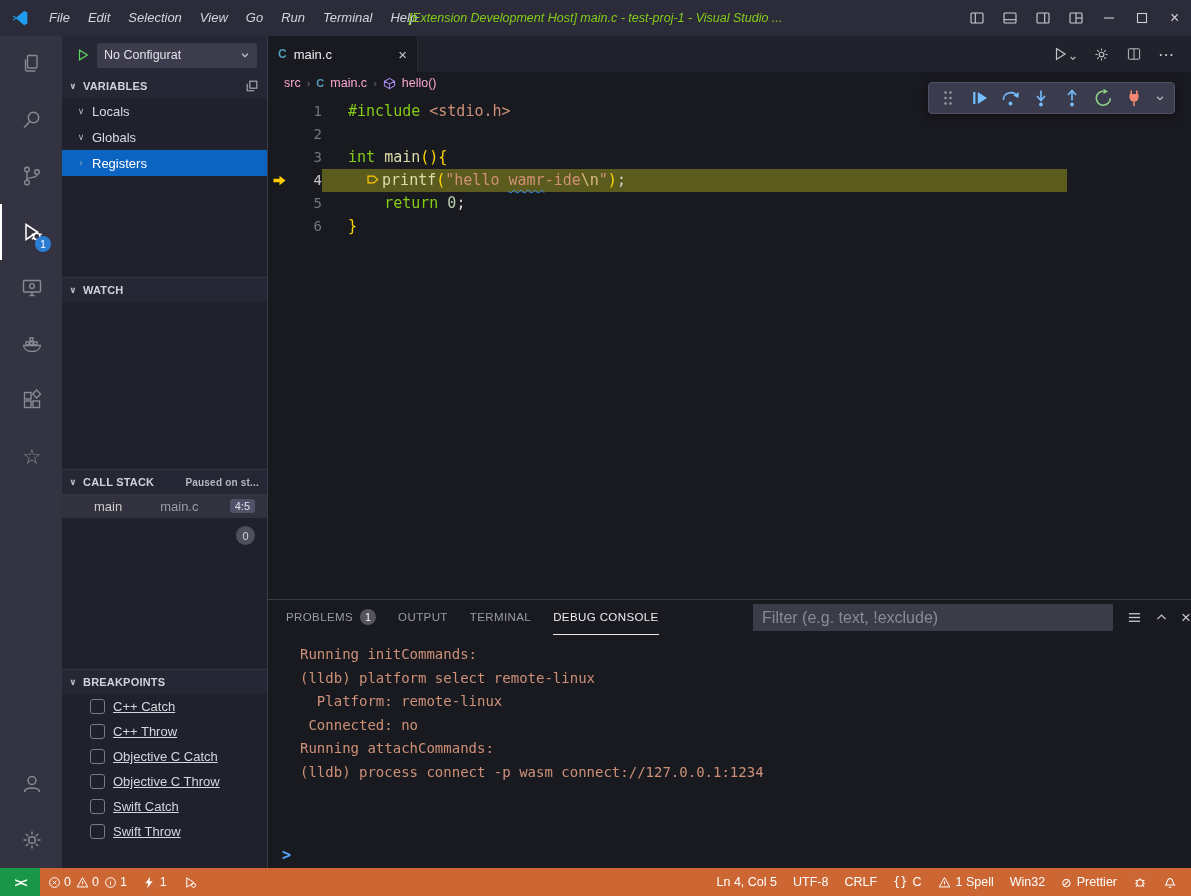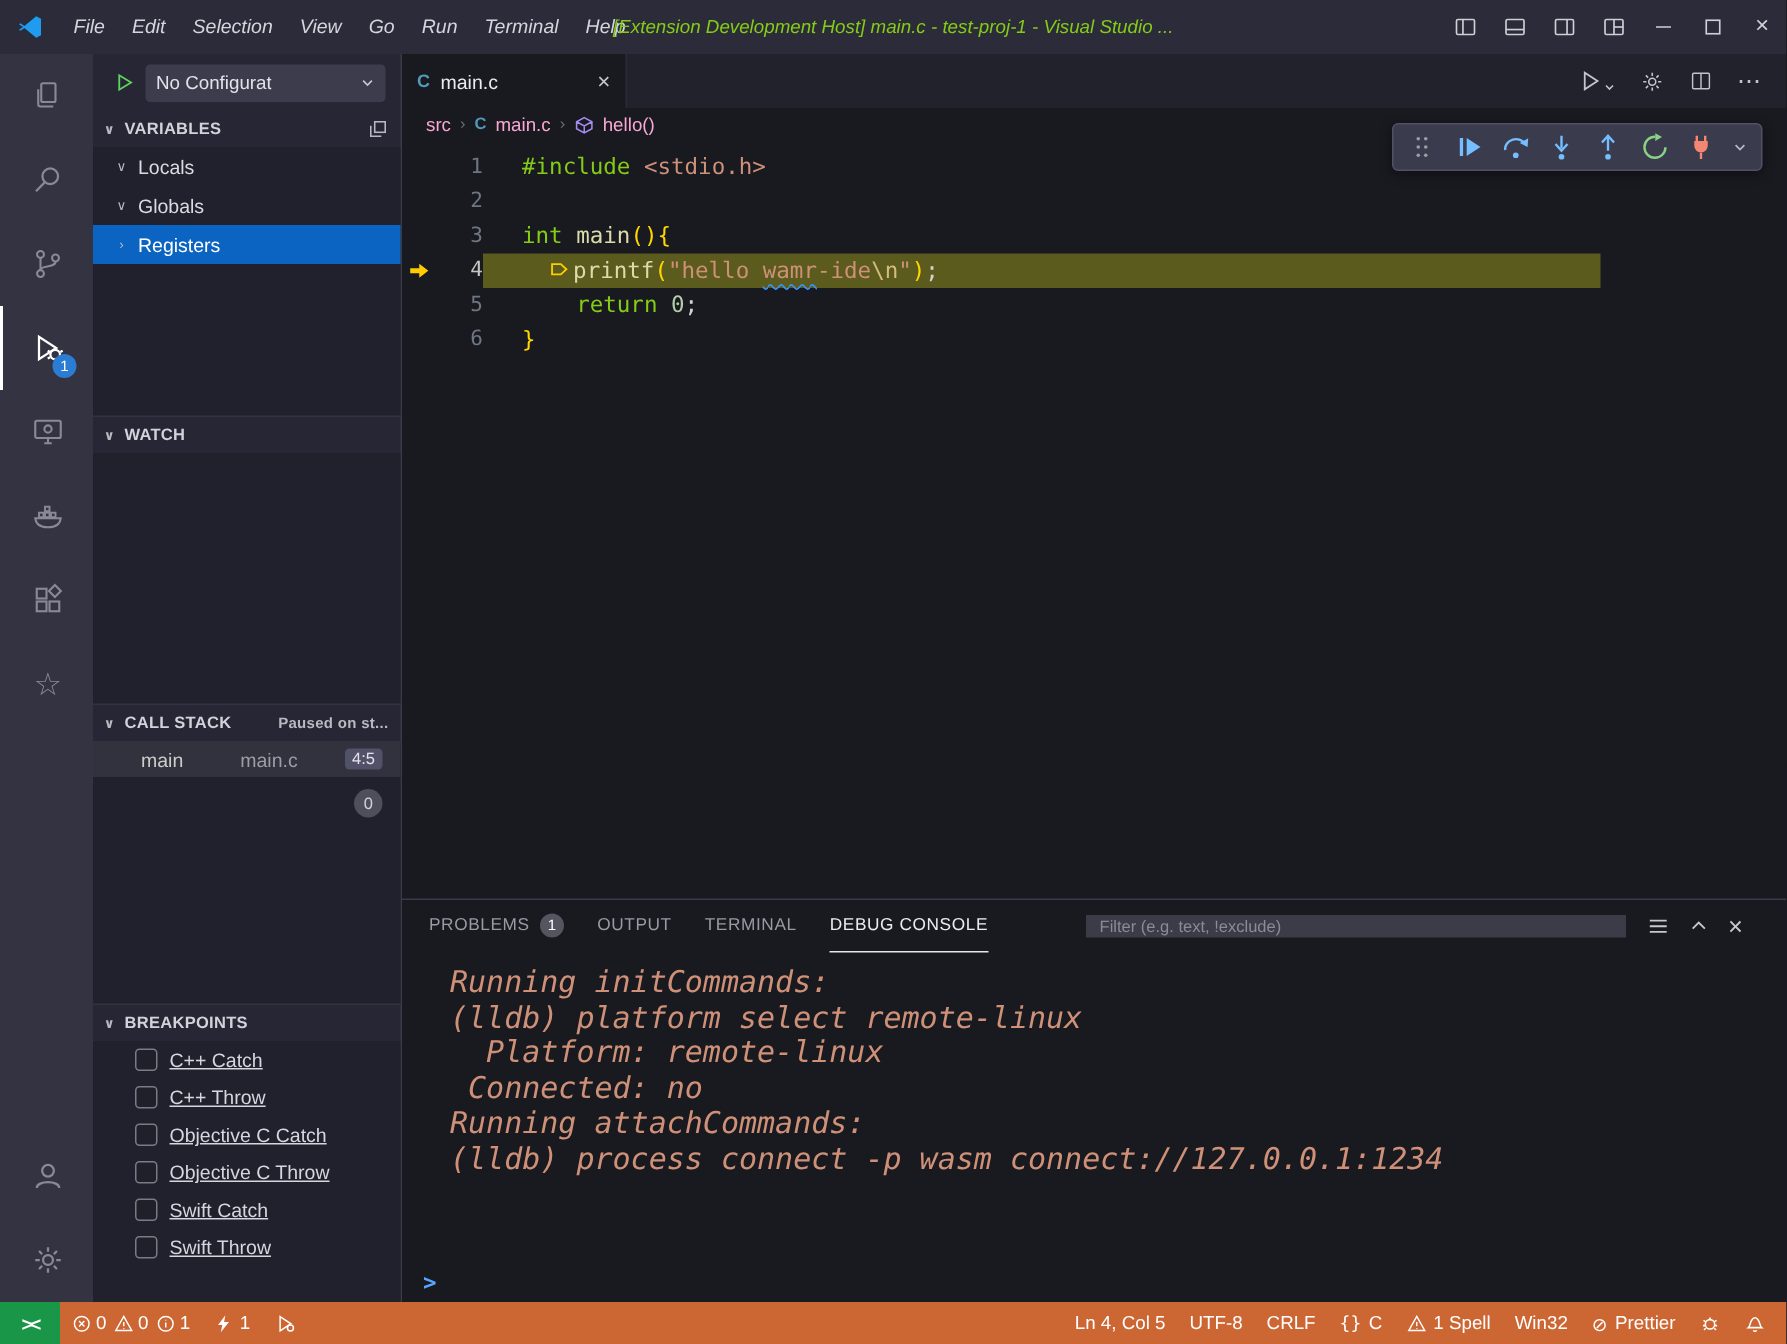--- a/index.html
+++ b/index.html
@@ -92,33 +92,33 @@
   .inline-bp{display:inline-block;margin-right:3px;vertical-align:-1px;}
 
   .debug-toolbar{position:absolute;top:46px;right:16px;height:30px;display:flex;align-items:center;gap:9px;
                  background:#3b3b4e;border:1px solid #515166;border-radius:4px;padding:0 8px;z-index:5;
                  box-shadow:0 2px 8px rgba(0,0,0,.45);}
   .dbg-btn{display:flex;align-items:center;justify-content:center;width:22px;height:24px;}
   .dbg-chev{color:#b9b9c4;width:12px;}
 
   
   .panel{height:268px;flex:0 0 268px;border-top:1px solid #3a3a48;display:flex;flex-direction:column;background:#191920;}
-  .panel-header{height:35px;flex:0 0 35px;display:flex;align-items:center;padding:0 29px 0 18px;}
+  .panel-header{height:35px;flex:0 0 35px;display:flex;align-items:center;padding:0 0 0 18px;}
   .panel-tab{margin-right:22px;font-size:11.5px;letter-spacing:.4px;color:#9a9aa4;display:flex;gap:7px;align-items:center;
              height:34px;border-bottom:1px solid transparent;box-sizing:border-box;}
   .panel-tab.active{color:#ececf2;border-bottom:1px solid #e8e8e8;}
   .ptab-badge{background:#55555f;color:#fff;border-radius:50%;width:16px;height:16px;font-size:10px;
               display:flex;align-items:center;justify-content:center;}
-  .filter-input{margin-left:auto;width:342px;height:15px;background:#3c3c49;border:none;outline:none;color:#dddde4;
-                font-size:11px;padding:0 9px;font-family:inherit;}
+  .filter-input{margin-left:auto;width:342px;height:27px;background:#3c3c49;border:none;outline:none;color:#dddde4;
+                font-size:16px;padding:0 9px;font-family:inherit;}
   .filter-input::placeholder{color:#8b8b95;}
   .panel-icons{display:flex;align-items:center;gap:13px;margin-left:14px;color:#c8c8d0;}
   .panel-icons .closex{font-size:17px;}
   .console{flex:1 1 auto;padding:8px 0 0 32px;font-family:"DejaVu Sans Mono","Liberation Mono",monospace;
-           font-size:20px;line-height:23.5px;color:#ce9178;white-space:pre;overflow:hidden;font-style:italic;}
+           font-size:14px;line-height:23.5px;color:#ce9178;white-space:pre;overflow:hidden;}
   .console-prompt-row{height:26px;flex:0 0 26px;display:flex;align-items:center;padding-left:14px;}
   .console-prompt{color:#58a6ff;font-family:"DejaVu Sans Mono","Liberation Mono",monospace;font-size:15px;font-weight:bold;}
 
   
   .statusbar{height:28px;flex:0 0 28px;background:#cc6633;display:flex;align-items:center;color:#ffffff;font-size:12.5px;}
   .remote{background:#1a9648;height:28px;width:40px;display:flex;align-items:center;justify-content:center;
           font-weight:bold;letter-spacing:-2px;font-size:13px;}
   .sb-item{padding:0 8px;display:flex;align-items:center;gap:5px;height:28px;white-space:nowrap;}
   .sb-item .sub{display:flex;align-items:center;gap:3px;}
   .sb-right{margin-left:auto;display:flex;align-items:center;padding-right:6px;}

